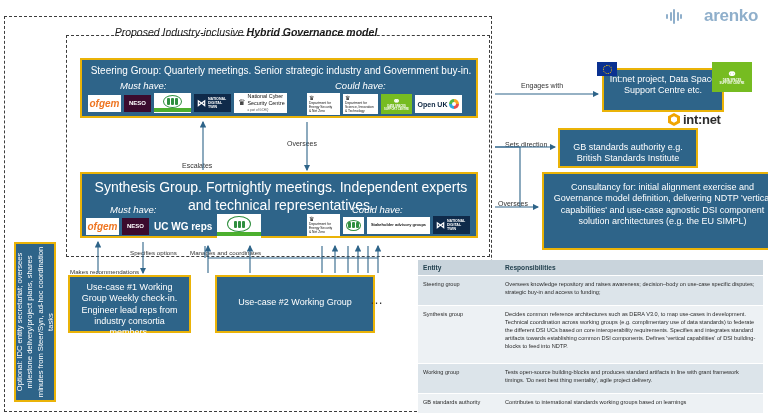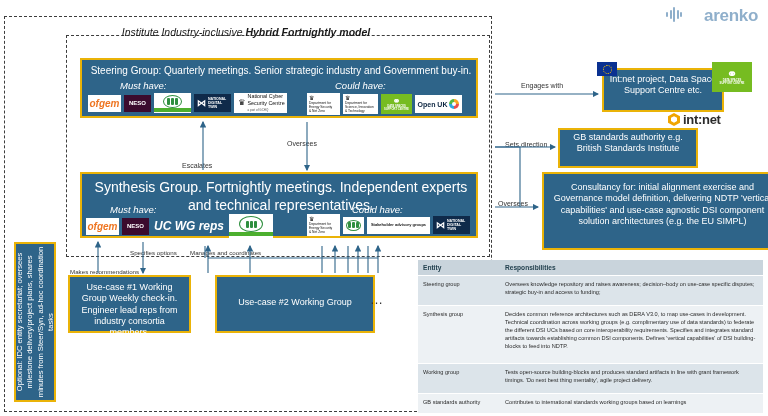--- a/index.html
+++ b/index.html
@@ -5,21 +5,21 @@
   * { box-sizing: border-box; margin: 0; padding: 0; }
   html, body {
     width: 768px; height: 416px;
     background: #ffffff;
     font-family: "Liberation Sans", sans-serif;
     overflow: hidden;
   }
   #root { position: relative; width: 768px; height: 416px; }
 
   
-  .brand { position:absolute; right:10px; top:6px; display:flex; gap:22px; }
+  .brand { position:absolute; right:10px; top:6px; display:flex; align-items:center; gap:22px; }
   .brand-bars { display:flex; align-items:center; gap:1.5px; height:16px; }
   .brand-bars i { display:block; width:2px; background:#8FAFCB; border-radius:1px; }
   .brand-bars i:nth-child(1){height:5px}
   .brand-bars i:nth-child(2){height:9px}
   .brand-bars i:nth-child(3){height:15px}
   .brand-bars i:nth-child(4){height:9px}
   .brand-bars i:nth-child(5){height:5px}
   .brand-name { font-size:17px; font-weight:700; color:#8FAFCB; letter-spacing:-0.3px; }
 
   
@@ -55,21 +55,21 @@
   #steer-must-logos { left:6px; }
   #steer-could-logos { left:225px; }
 
   
   #synthesis { left:80px; top:172px; width:398px; height:66px; }
   #synthesis .hdr { position:absolute; left:6px; top:5px; width:386px; font-size:14px; }
   #synthesis .must { position:absolute; left:28px; top:30px; font-size:9.5px; font-style:italic; }
   #synthesis .could { position:absolute; left:270px; top:30px; font-size:9.5px; font-style:italic; }
   #syn-must-logos { position:absolute; left:4px; top:40px; display:flex; align-items:center; gap:3px; }
   #syn-could-logos { position:absolute; left:225px; top:40px; display:flex; align-items:center; gap:3px; }
-  .ucwg { font-size:12px; font-style:italic; font-weight:700; color:#fff; padding:0 2px; white-space:nowrap; }
+  .ucwg { font-size:10px; font-weight:700; color:#fff; padding:0 2px; white-space:nowrap; }
 
   
   #wg1 { left:68px; top:275px; width:123px; height:58px; }
   #wg1 .bbox-txt { font-size:9px; padding:5px 3px; }
   #wg2 { left:215px; top:275px; width:160px; height:58px; }
   #wg2 .bbox-txt { font-size:9px; padding:20px 3px; }
   #ellipsis { position:absolute; left:370px; top:292px; font-size:13px; color:#333; letter-spacing:1px; }
 
   
   #optional {
@@ -80,21 +80,21 @@
     transform: translate(-50%,-50%) rotate(-90deg);
     transform-origin:center center;
     width:156px; text-align:center; font-size:7.6px; line-height:1.35;
     color:#fff; white-space:normal;
   }
 
   
   #intnet { left:602px; top:68px; width:122px; height:44px; }
   #intnet .bbox-txt { font-size:9px; padding:4px 2px; }
   #gbstd { left:558px; top:128px; width:140px; height:40px; }
-  #gbstd .bbox-txt { font-size:9px; padding:2px 3px; }
+  #gbstd .bbox-txt { font-size:9px; padding:12px 3px; }
   #consult { left:542px; top:172px; width:241px; height:78px; }
   #consult .bbox-txt { font-size:9px; padding:8px 6px; }
 
   
   .lbl { position:absolute; font-size:6.2px; color:#333; white-space:nowrap; }
   .lbl.big { font-size:7px; }
 
   
   #arrows { position:absolute; left:0; top:0; width:768px; height:416px; pointer-events:none; }
 
@@ -176,21 +176,21 @@
         <i></i>
         <i></i>
     </span>
     <span class="brand-name">arenko</span>
   </div>
 
   <div class="dash-outer"></div>
   <div class="dash-inner"></div>
 
   <div class="dash-title" id="outer-title">
-    <span>Institute Industry-inclusive </span><b>Hybrid Fortnightly model</b>
+    <span>Proposed Industry-inclusive </span><b>Hybrid Governance model</b>
   </div>
 
   <div class="bbox" id="steering">
     <div class="hdr bbox-txt">Steering Group: Quarterly meetings. Senior strategic industry and Government buy-in.</div>
     <div class="must">Must have:</div>
     <div class="could">Could have:</div>
 
     <div class="logorow" id="steer-must-logos">
       <span class="logo logo-ofgem">ofgem</span>
       <span class="logo logo-neso">NESO</span>

